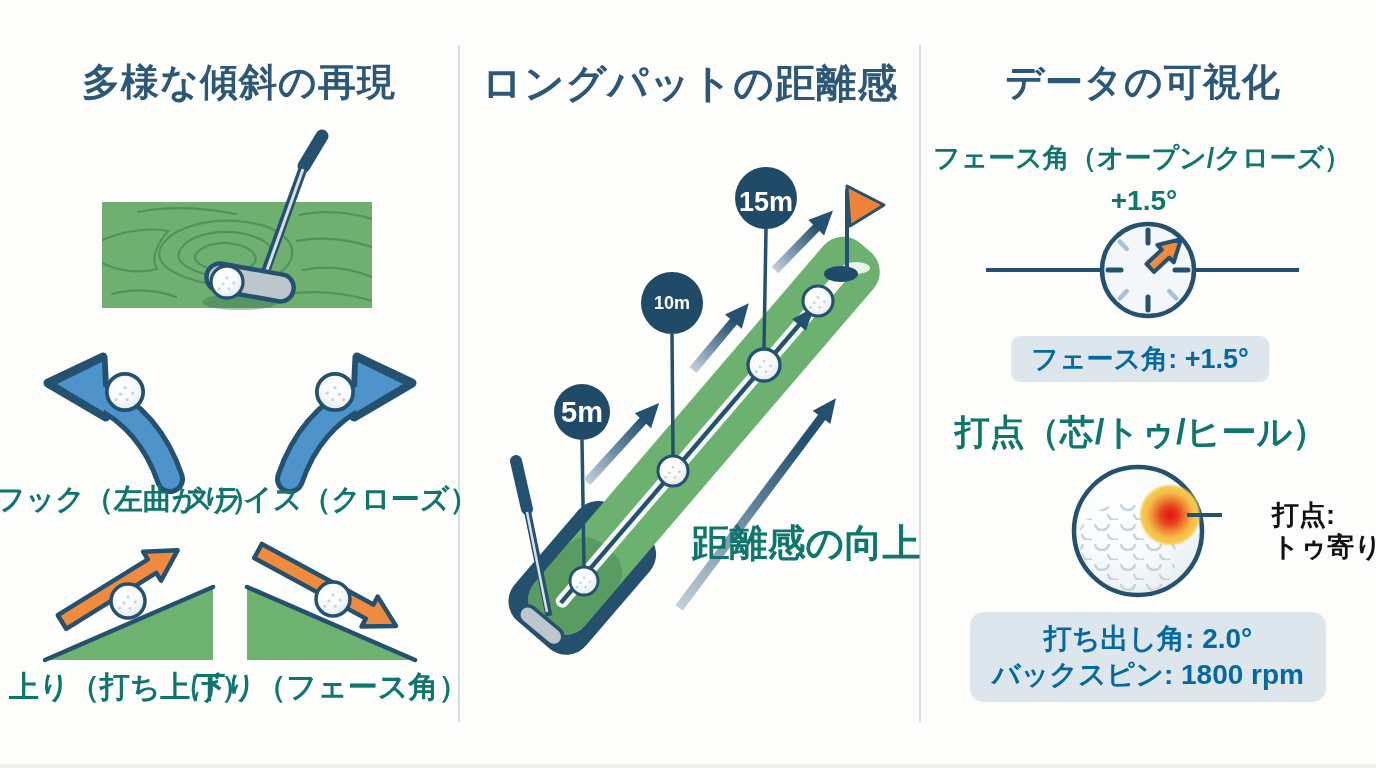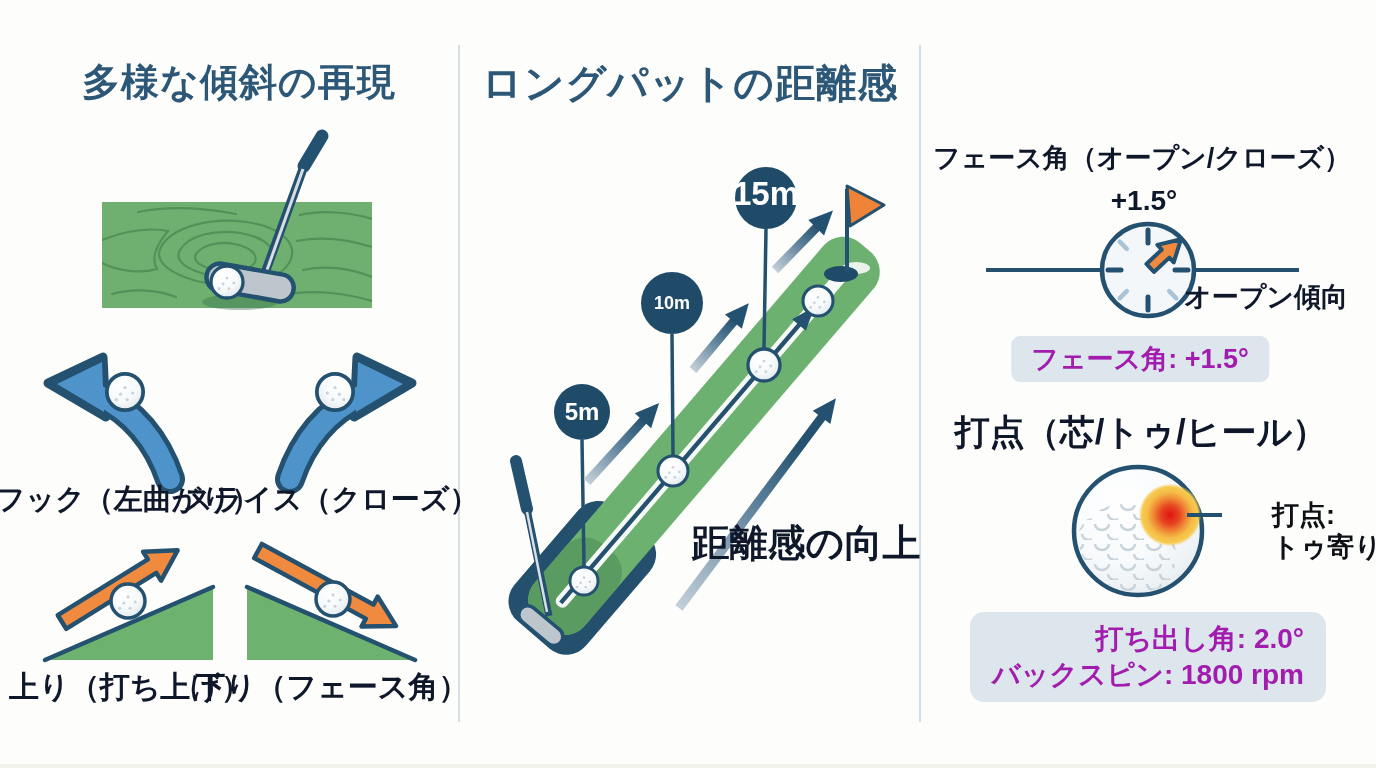--- a/index.html
+++ b/index.html
@@ -1,26 +1,26 @@
 <!DOCTYPE html>
 <html><head>
 <meta charset="utf-8">
 <style>
   html,body{margin:0;padding:0;}
   body{width:1376px;height:768px;overflow:hidden;background:#fcfcfa;
        font-family:"Liberation Sans","DejaVu Sans",sans-serif;}
   .canvas{position:relative;width:1376px;height:768px;background:#fdfdfb;}
   svg.art{position:absolute;left:0;top:0;z-index:1;}
   .t{position:absolute;transform:translate(-50%,-50%);font-weight:bold;
-     color:#0f172a;white-space:nowrap;z-index:2;}
+     color:#0f766e;white-space:nowrap;z-index:2;}
   .title{color:#2c5777;font-size:38px;letter-spacing:1px;}
   .marker{color:#ffffff;}
   .divider{position:absolute;top:45px;width:2px;height:677px;background:#d5dee3;z-index:0;}
   .badge{position:absolute;transform:translate(-50%,-50%);background:#dde6ec;
-         color:#a21caf;font-weight:bold;text-align:right;white-space:nowrap;z-index:2;}
+         color:#0369a1;font-weight:bold;text-align:center;white-space:nowrap;z-index:2;}
   .badge.face{border-radius:9px;padding:5px 20px;font-size:27px;}
   .badge.launch{border-radius:14px;padding:9px 22px;font-size:28px;line-height:36px;}
   .impact-label{position:absolute;transform:translate(0,-50%);text-align:left;
                 font-weight:bold;color:#0d1116;font-size:27px;line-height:32px;
                 white-space:nowrap;z-index:2;margin-left:44px;}
   .bottom-smudge{position:absolute;left:0;bottom:0;width:1376px;height:4px;
                  background:#ecebe5;opacity:.7;z-index:0;}
 </style>
 </head>
 <body>
@@ -243,34 +243,34 @@
       <g clip-path="url(#ballClip)">
         <circle cx="1124" cy="556" r="52" fill="url(#dimp)" opacity="0.95"></circle>
       </g>
       <circle cx="1170" cy="515" r="31" fill="url(#impactG)"></circle>
       <line x1="1187" y1="515" x2="1222" y2="515" stroke="#24516f" stroke-width="4"></line>
     </g>
   </svg>
 
   <div class="t title" style="left:690px;top:83px;font-size:40px">ロングパットの距離感</div>
   <div class="t title" style="left:239px;top:82px">多様な傾斜の再現</div>
+  <div class="t title" style="left:1143px;top:82px">データの可視化</div>
 
   <div class="t" style="left:128px;top:500px;font-size:29px">フック（左曲がり）</div>
   <div class="t" style="left:331px;top:500px;font-size:29px">スライス（クローズ）</div>
   <div class="t" style="left:130px;top:687px;font-size:30px">上り（打ち上げ）</div>
   <div class="t" style="left:332px;top:687px;font-size:30px">下り（フェース角）</div>
 
-  <div class="t marker" style="left:582px;top:412px;font-size:24px">5m</div>
+  <div class="t marker" style="left:582px;top:412px;font-size:29px">5m</div>
   <div class="t marker" style="left:672px;top:303px;font-size:18px">10m</div>
-  <div class="t marker" style="left:766px;top:194px;font-size:33px">15m</div>
+  <div class="t marker" style="left:766px;top:202px;font-size:27px">15m</div>
   <div class="t" style="left:806px;top:543px;font-size:38px">距離感の向上</div>
 
   <div class="t" style="left:1142px;top:158px;font-size:27px">フェース角（オープン/クローズ）</div>
   <div class="t" style="left:1144px;top:201px;font-size:28px">+1.5°</div>
-  <div class="t" style="left:1266px;top:297px;font-size:27px">オープン傾向</div>
   <div class="badge face" style="left:1140px;top:359px">フェース角: +1.5°</div>
 
   <div class="t" style="left:1141px;top:432px;font-size:35px">打点（芯/トゥ/ヒール）</div>
   <div class="impact-label" style="left:1228px;top:531px">
     <div>打点:</div>
     <div>トゥ寄り</div>
   </div>
   <div class="badge launch" style="left:1148px;top:657px">
     <div>打ち出し角: 2.0°</div>
     <div>バックスピン: 1800 rpm</div>

